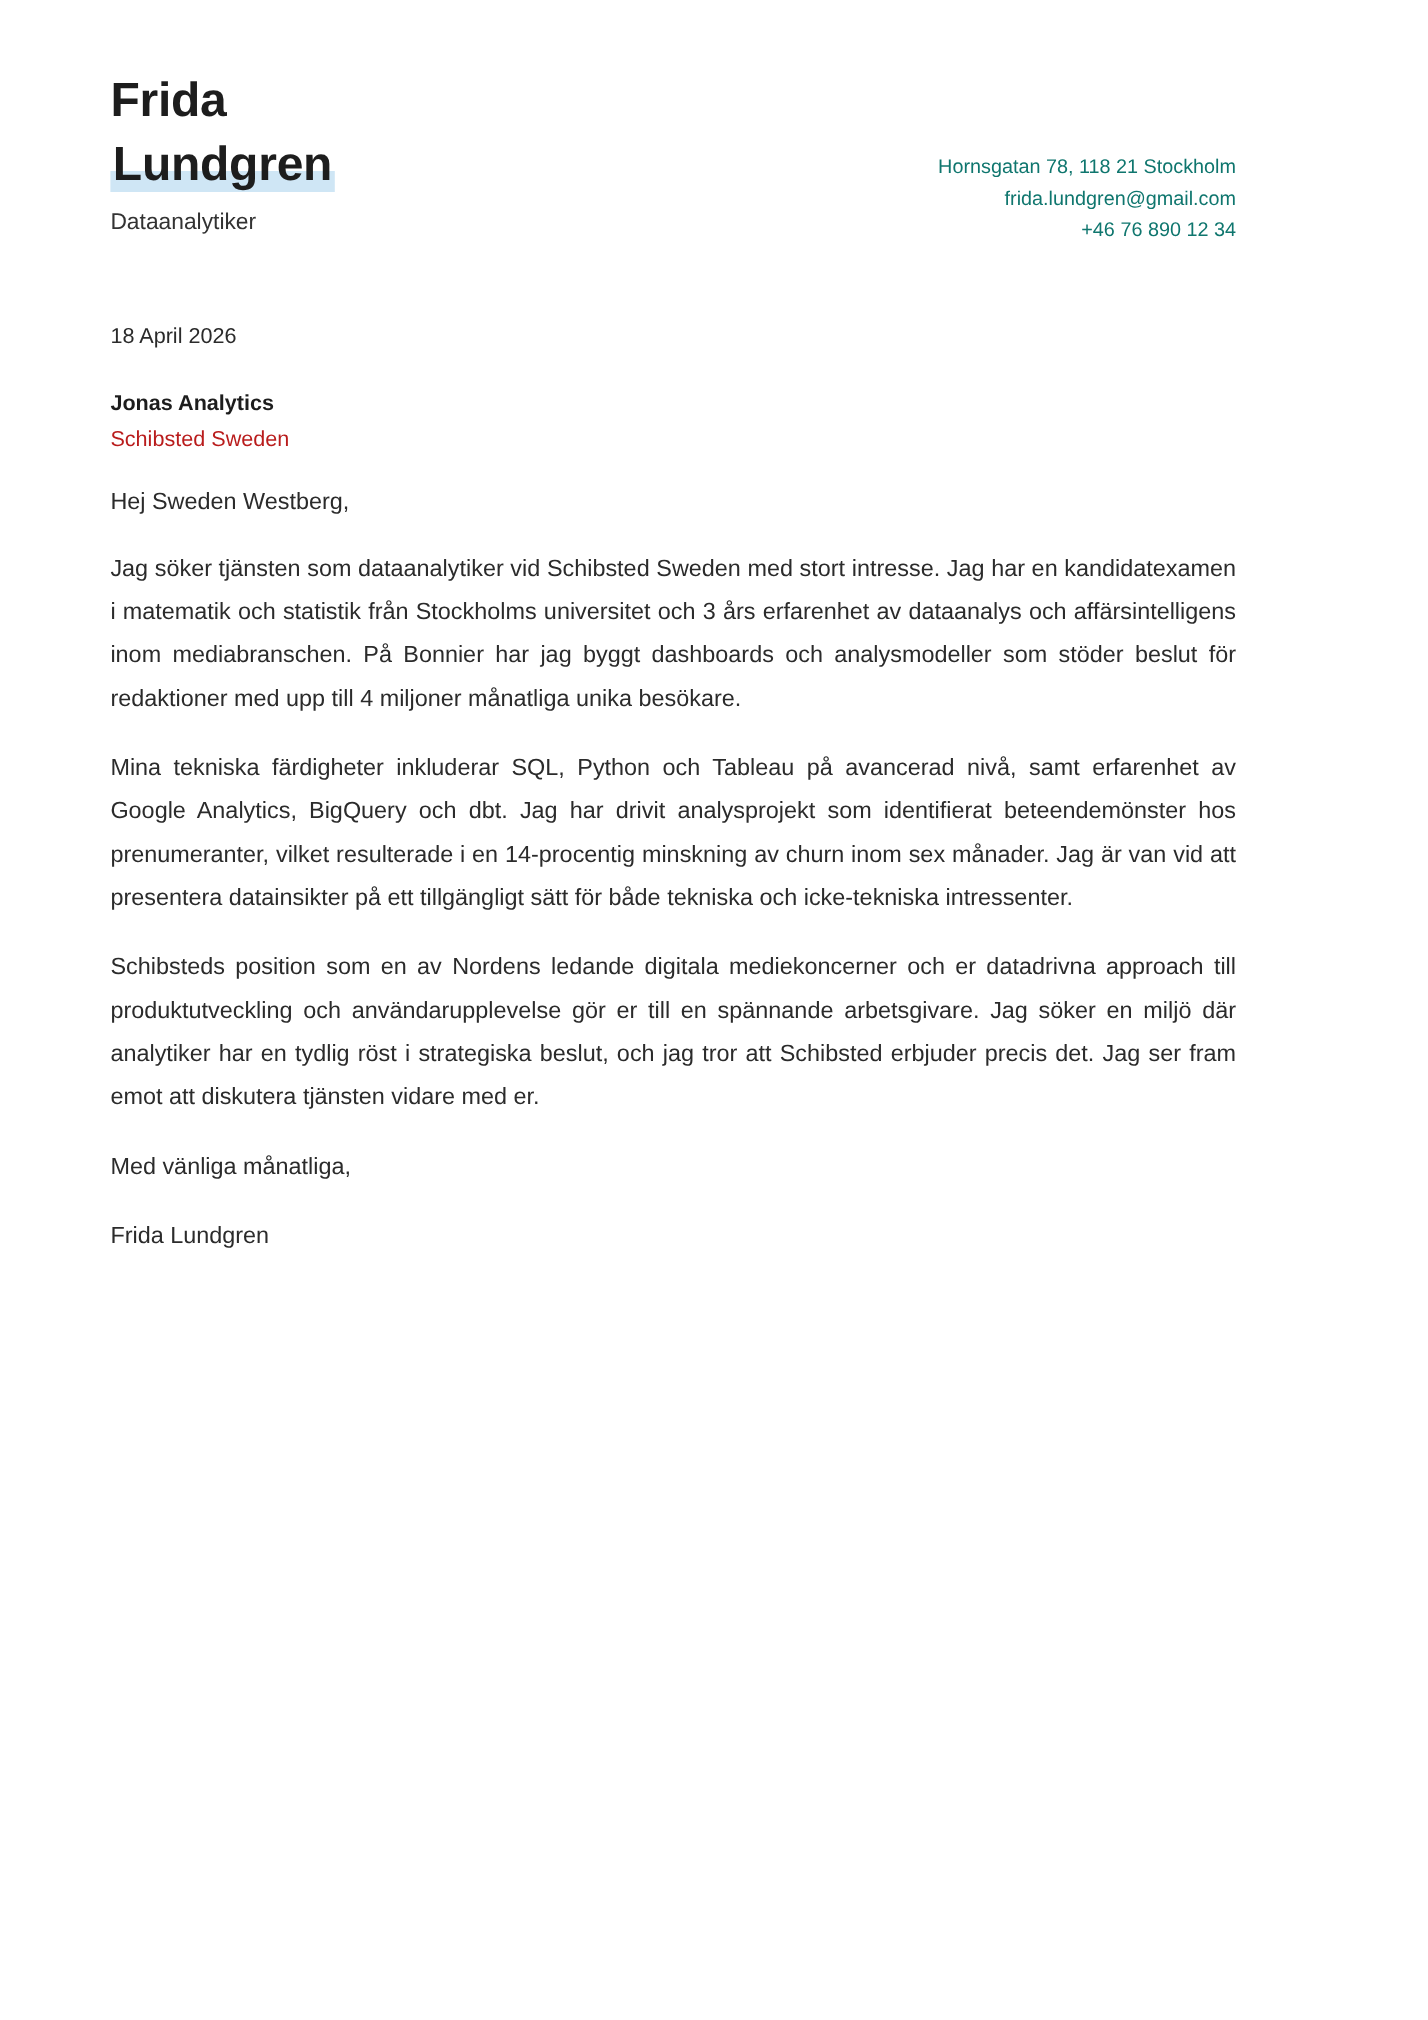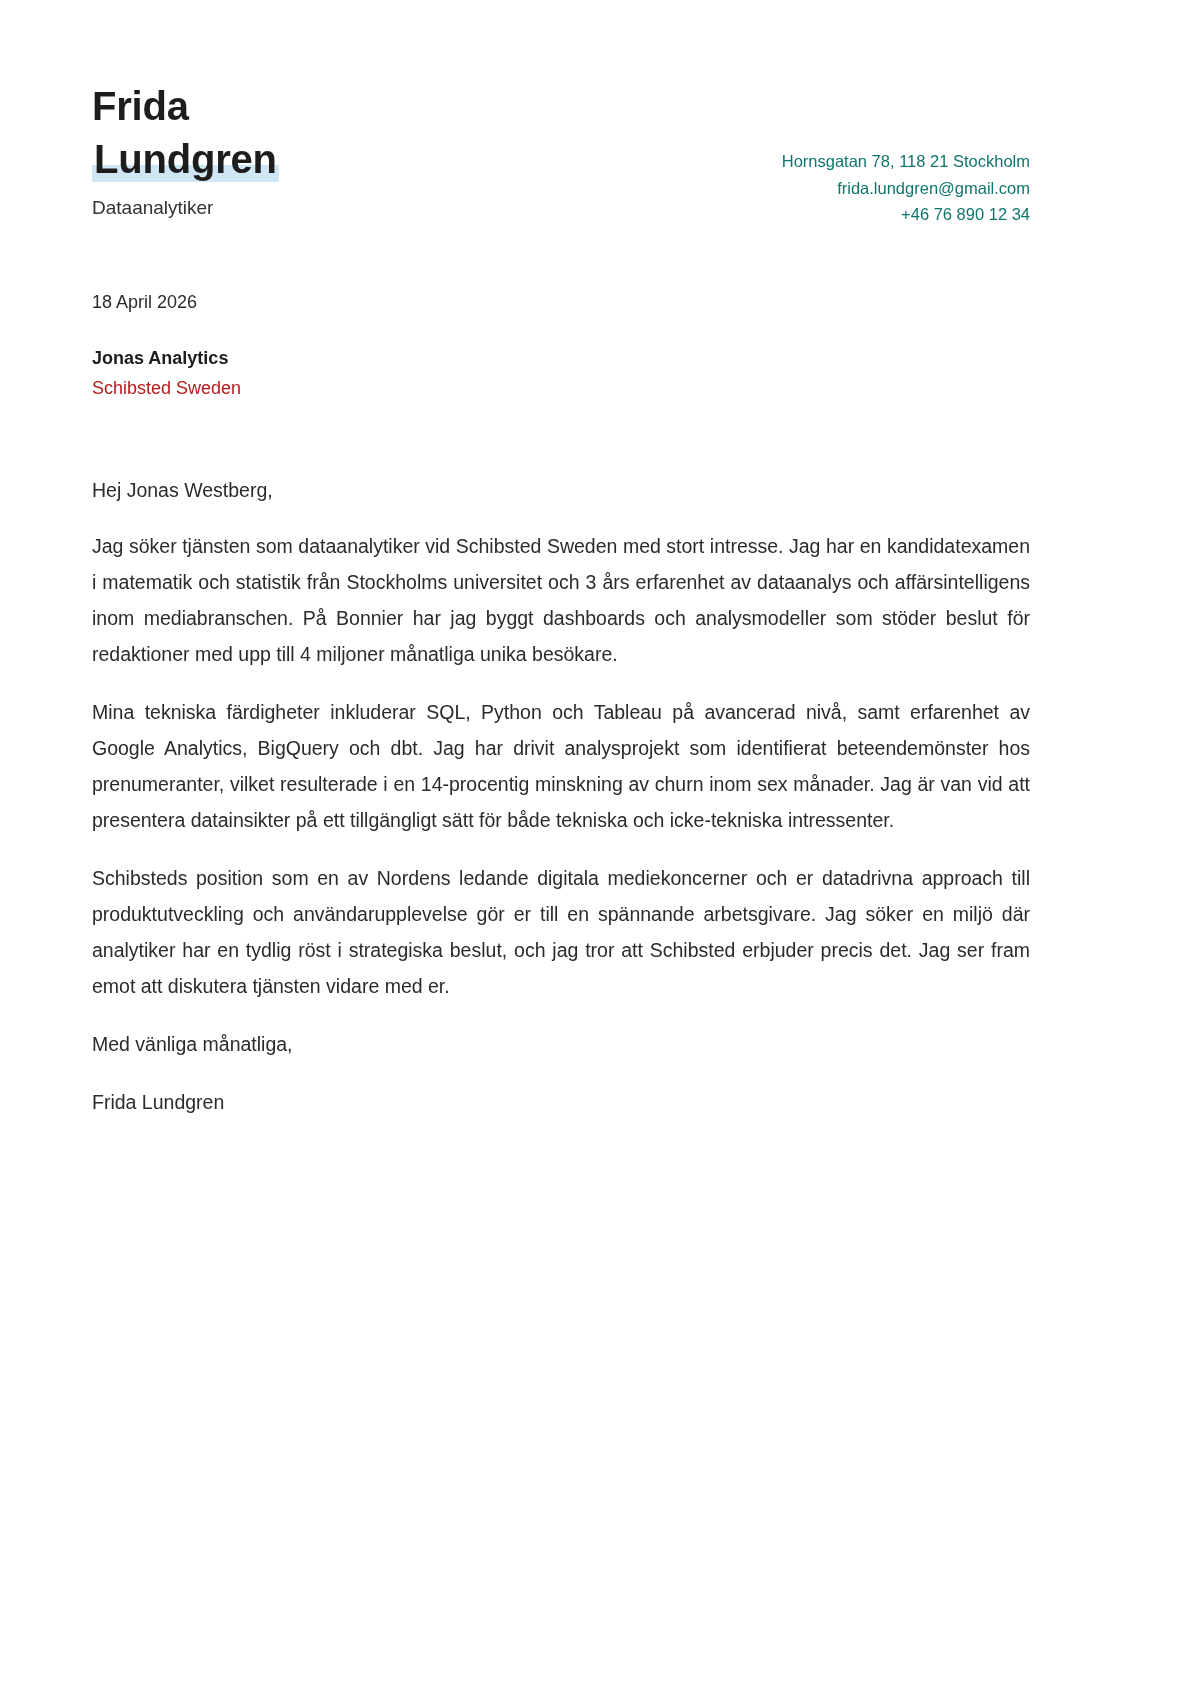--- a/index.html
+++ b/index.html
@@ -10,21 +10,21 @@
   body {
     font-family: "Liberation Sans", sans-serif;
     color: #2b2b2b;
   }
   .page {
     position: relative;
     width: 1190px;
     height: 1529px;
     background: #ffffff;
     box-sizing: border-box;
-    padding: 80px 160px 60px 92px;
+    padding: 58px 160px 60px 92px;
     overflow: hidden;
   }
 
   
   .header {
     display: flex;
     align-items: flex-start;
     justify-content: space-between;
     margin-bottom: 62px;
   }
@@ -64,21 +64,21 @@
     color: #0f766e;
     padding-top: 68px;
     white-space: nowrap;
   }
   .contact div {
     margin: 0;
   }
 
   
   .meta {
-    margin-bottom: 70px;
+    margin-bottom: 20px;
   }
   .letter-date {
     font-size: 18px;
     line-height: 1.4;
     color: #2b2b2b;
     margin-bottom: 30px;
   }
   .recipient-name {
     font-size: 18px;
     font-weight: bold;
@@ -136,21 +136,21 @@
 
   </div>
 
   <div class="meta">
     <div class="letter-date">18 April 2026</div>
     <div class="recipient-name">Jonas Analytics</div>
     <div class="recipient-company">Schibsted Sweden</div>
   </div>
 
   <div class="letter-body">
-    <p class="salutation">Hej Jonas Westberg,</p>
+    <p class="salutation">Hej Sweden Westberg,</p>
     <p class="para">Jag söker tjänsten som dataanalytiker vid Schibsted Sweden med stort intresse. Jag har en kandidatexamen i matematik och statistik från Stockholms universitet och 3 års erfarenhet av dataanalys och affärsintelligens inom mediabranschen. På Bonnier har jag byggt dashboards och analysmodeller som stöder beslut för redaktioner med upp till 4 miljoner månatliga unika besökare.</p>
     <p class="para">Mina tekniska färdigheter inkluderar SQL, Python och Tableau på avancerad nivå, samt erfarenhet av Google Analytics, BigQuery och dbt. Jag har drivit analysprojekt som identifierat beteendemönster hos prenumeranter, vilket resulterade i en 14-procentig minskning av churn inom sex månader. Jag är van vid att presentera datainsikter på ett tillgängligt sätt för både tekniska och icke-tekniska intressenter.</p>
     <p class="para">Schibsteds position som en av Nordens ledande digitala mediekoncerner och er datadrivna approach till produktutveckling och användarupplevelse gör er till en spännande arbetsgivare. Jag söker en miljö där analytiker har en tydlig röst i strategiska beslut, och jag tror att Schibsted erbjuder precis det. Jag ser fram emot att diskutera tjänsten vidare med er.</p>
     <p class="closing">Med vänliga månatliga,</p>
     <p class="signature">Frida Lundgren</p>
   </div>
 
 </div>
 
 </body></html>

